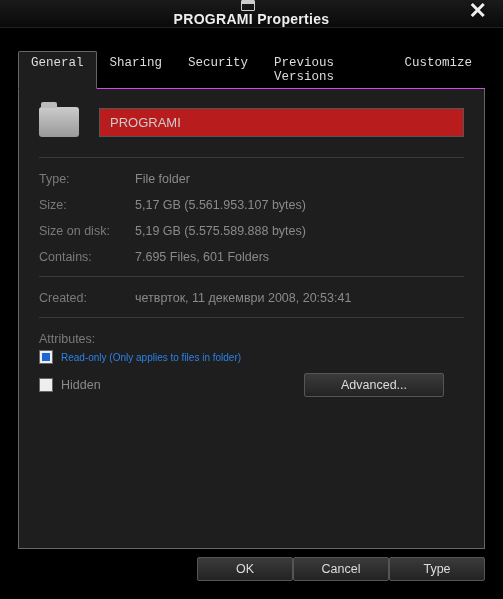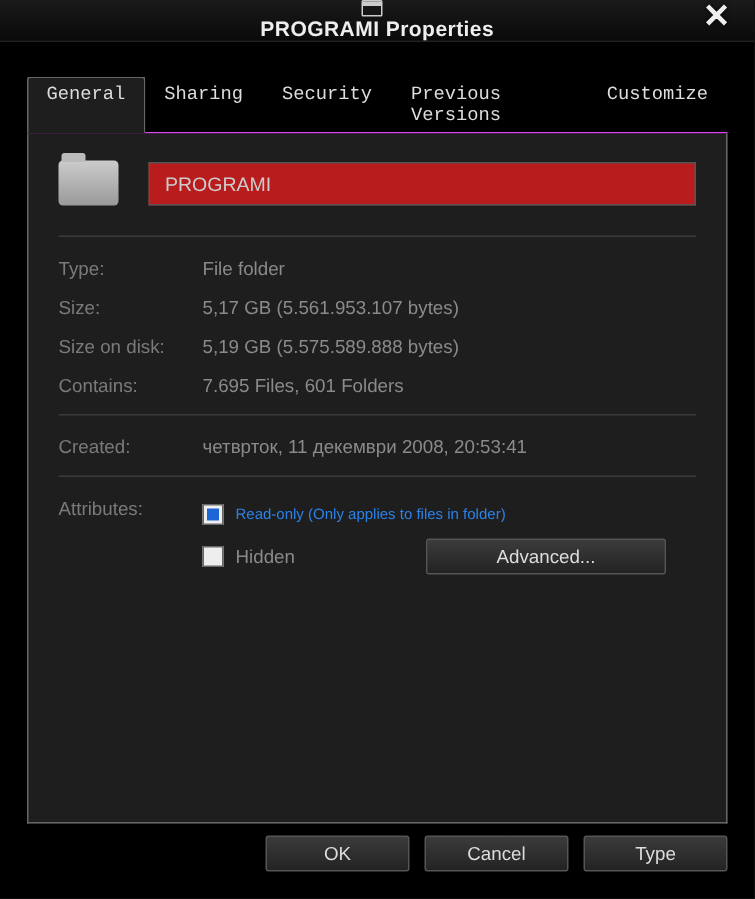--- a/index.html
+++ b/index.html
@@ -142,42 +142,41 @@
   .chk.filled::after{
     content:"";
     position:absolute; left:2px; top:2px; right:2px; bottom:2px;
     background:#1e66d8;
   }
   .readonly-text { color:#2b82e8; font-size:10px; }
   .hidden-text { color:#8a8a8a; font-size:12.5px; }
   .adv-btn {
     position: absolute;
     right: 20px;
-    width: 160px;
+    width: 140px;
   }
   .winbtn {
     height: 24px;
     background: linear-gradient(#3b3b3b,#232323);
     border: 1px solid #555;
     color: #ddd;
     font-size: 12.5px;
     text-align: center;
     line-height: 22px;
     border-radius: 2px;
     cursor: pointer;
   }
   .footer {
     position: absolute;
     right: 18px;
     bottom: 18px;
     display: flex;
-    gap: 10px;
   }
   .footer .winbtn { width: 96px; }
-  .attr-row-wrap{ position:relative; }
+  .attr-row-wrap{ position:relative;flex-direction:column; }
 </style>
 </head>
 <body>
 
 <div class="titlebar">
   <span class="icon"></span>
   <span class="title">PROGRAMI Properties</span>
   <span class="close-btn">✕</span>
 </div>
 

